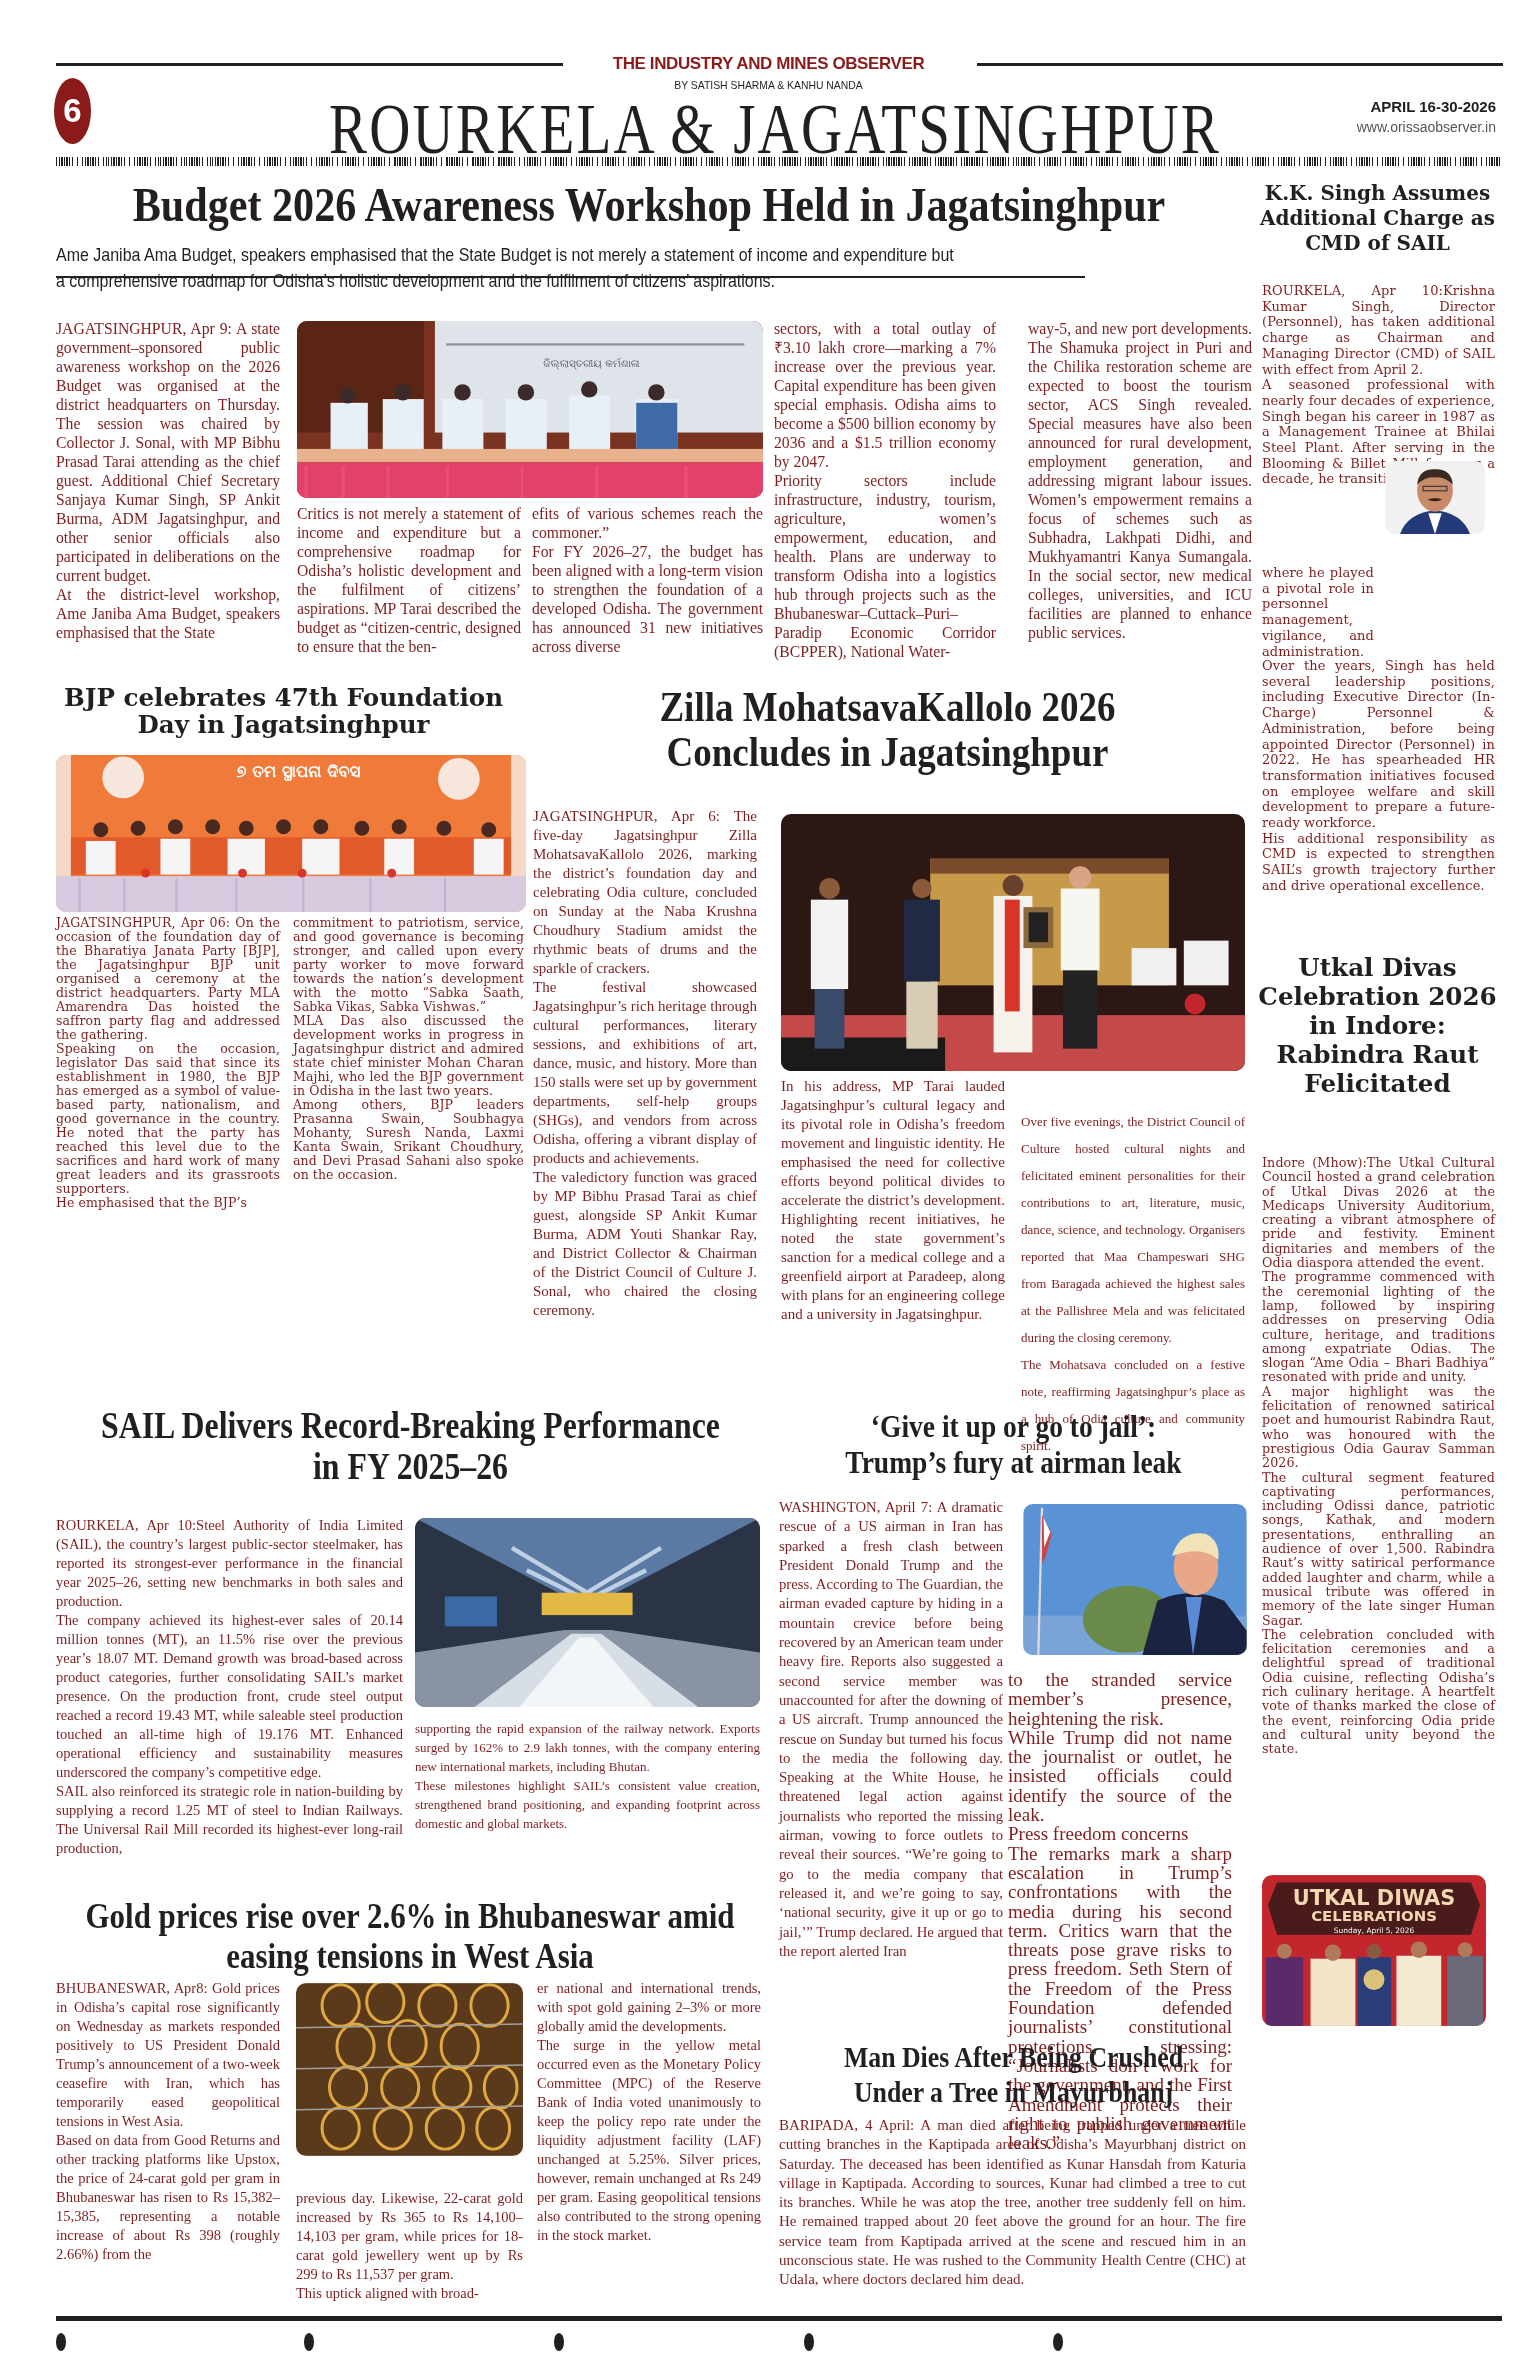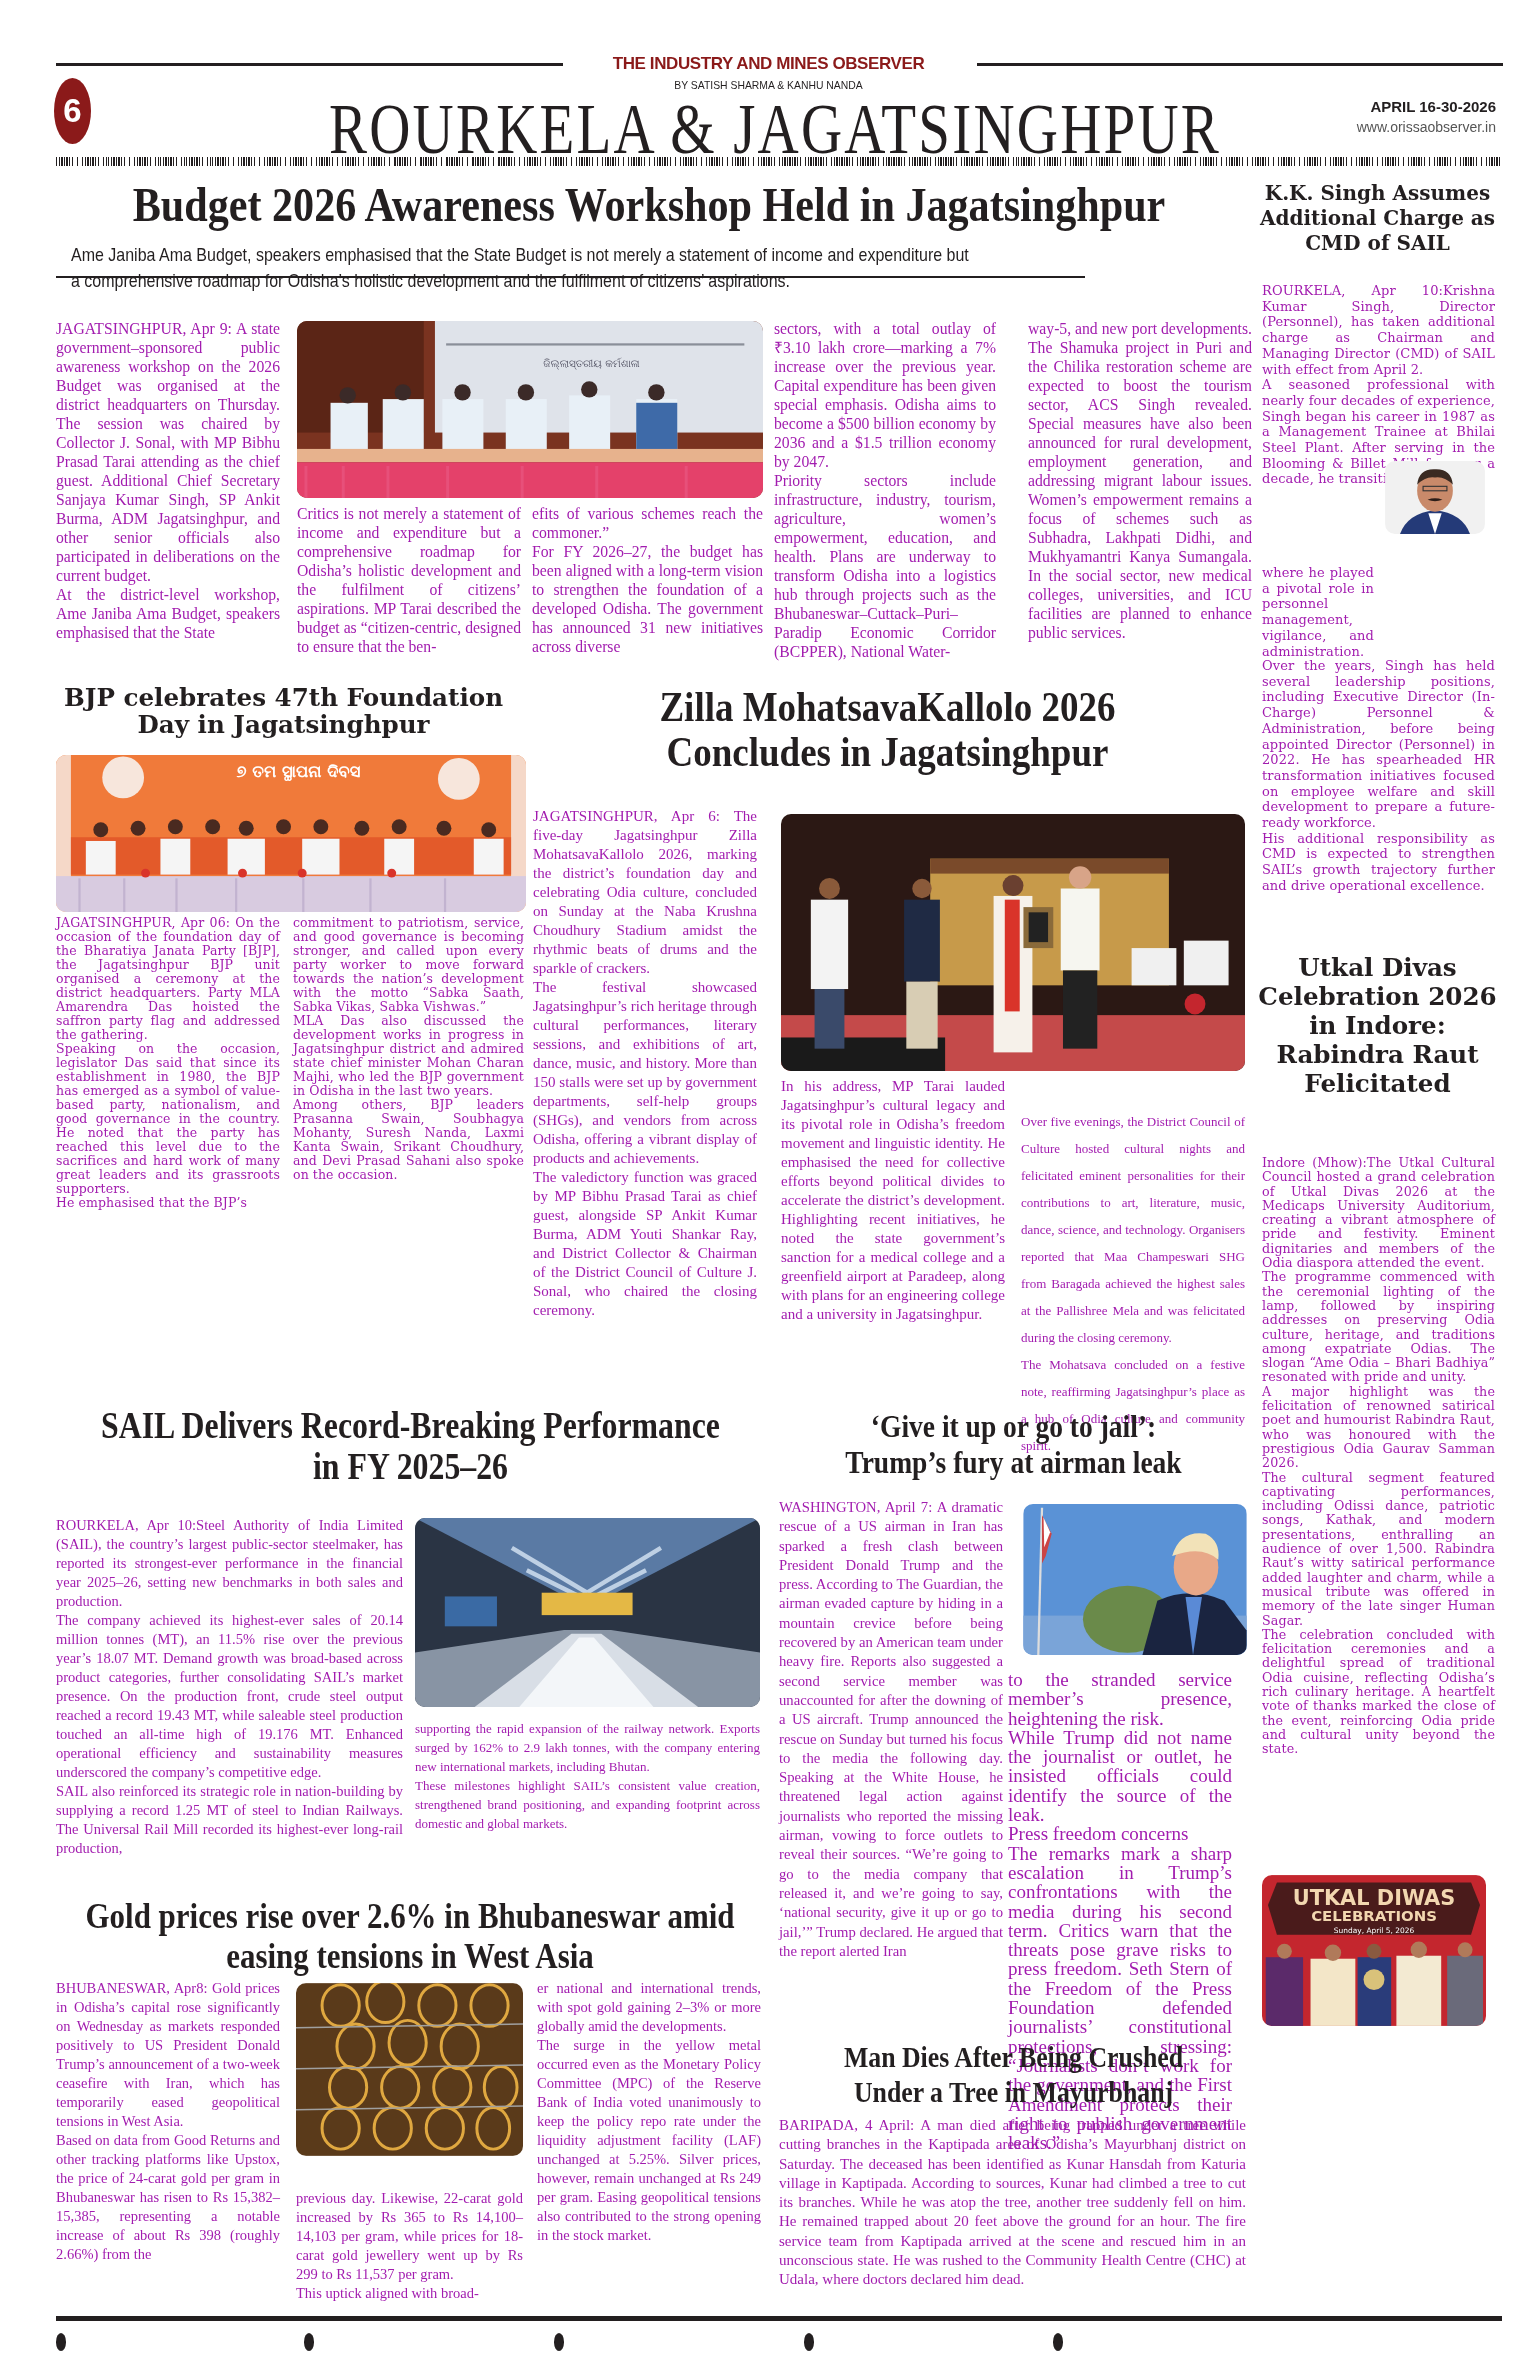--- a/index.html
+++ b/index.html
@@ -19,21 +19,21 @@
 
   
   .hl { position: absolute; text-align: center; font-weight: bold; line-height: 1.05; color: #231f20; }
   .hl-cond { font-family: "Liberation Serif", serif; transform: scaleX(0.86); transform-origin: center; }
   .hl-wide { font-family: "DejaVu Serif", serif; }
 
   .standfirst { position: absolute; font-family: "Liberation Sans", sans-serif; font-size: 18.6px; line-height: 1.42; color: #231f20; }
   .standfirst-rule { position: absolute; height: 1.5px; background: #231f20; }
 
   
-  .col { position: absolute; text-align: justify; hyphens: auto; color: #a21caf; }
+  .col { position: absolute; text-align: justify; hyphens: auto; color: #7f1d1d; }
   .col p { margin: 0; }
   .cond { font-family: "Liberation Serif", serif; font-size: 15.7px; line-height: 19px; }
   .wide { font-family: "DejaVu Serif", serif; font-size: 13px; line-height: 15.7px; letter-spacing: 0.1px; }
 
   
   .photo { position: absolute; overflow: hidden; border-radius: 10px; }
 
   .rule-bottom { position: absolute; top: 2316px; left: 56px; width: 1446px; height: 5.2px; background: #231f20; }
   .punch { position: absolute; top: 2333px; width: 10.4px; height: 18px; border-radius: 50%; background: #231f20; }
 </style>
@@ -47,21 +47,21 @@
   <div class="byline-top">BY SATISH SHARMA &amp; KANHU NANDA</div>
   <div class="page-badge" style="background: rgb(139, 26, 26);">6</div>
   <div class="section-title">ROURKELA &amp; JAGATSINGHPUR</div>
   <div class="issue-date">APRIL 16-30-2026</div>
   <div class="site-url">www.orissaobserver.in</div>
   <div class="hatch-rule"></div>
 </div>
 
 <article>
   <h1 class="hl hl-cond" style="left:30px;top:179px;width:1238px;font-size:49px;">Budget 2026 Awareness Workshop Held in Jagatsinghpur</h1>
-  <div class="standfirst" style="left:56px;top:242px;width:1193px;margin-left:15px;">
+  <div class="standfirst" style="left:56px;top:242px;width:1193px;">
     <div style="white-space:nowrap;transform:scaleX(0.86);transform-origin:left;">Ame Janiba Ama Budget, speakers emphasised that the State Budget is not merely a statement of income and expenditure but</div>
     <div style="white-space:nowrap;transform:scaleX(0.86);transform-origin:left;">a comprehensive roadmap for Odisha’s holistic development and the fulfilment of citizens’ aspirations.</div>
   </div>
   <div class="standfirst-rule" style="left:56px;top:276px;width:1029px;"></div>
 
   <div class="col cond" style="left:56px;top:319px;width:224px;">
     <p>JAGATSINGHPUR, Apr 9: A state government–sponsored public awareness workshop on the 2026 Budget was organised at the district headquarters on Thursday. The session was chaired by Collector J. Sonal, with MP Bibhu Prasad Tarai attending as the chief guest. Additional Chief Secretary Sanjaya Kumar Singh, SP Ankit Burma, ADM Jagatsinghpur, and other senior officials also participated in deliberations on the current budget.</p>
     <p>At the district-level workshop, Ame Janiba Ama Budget, speakers emphasised that the State</p>
   </div>
 

